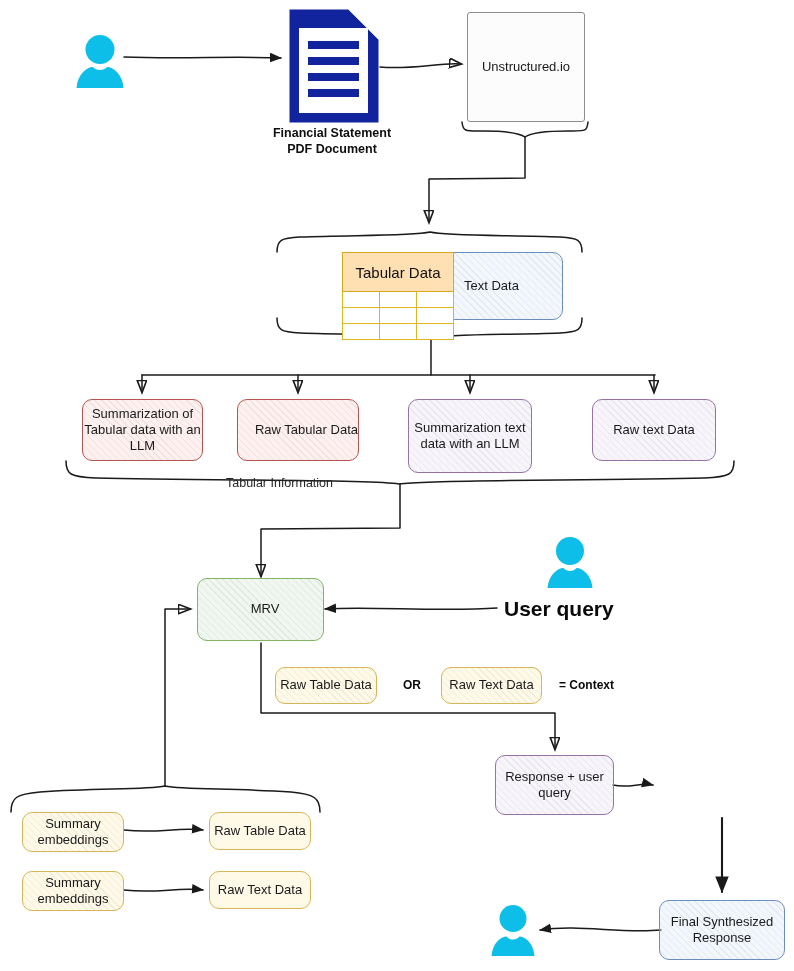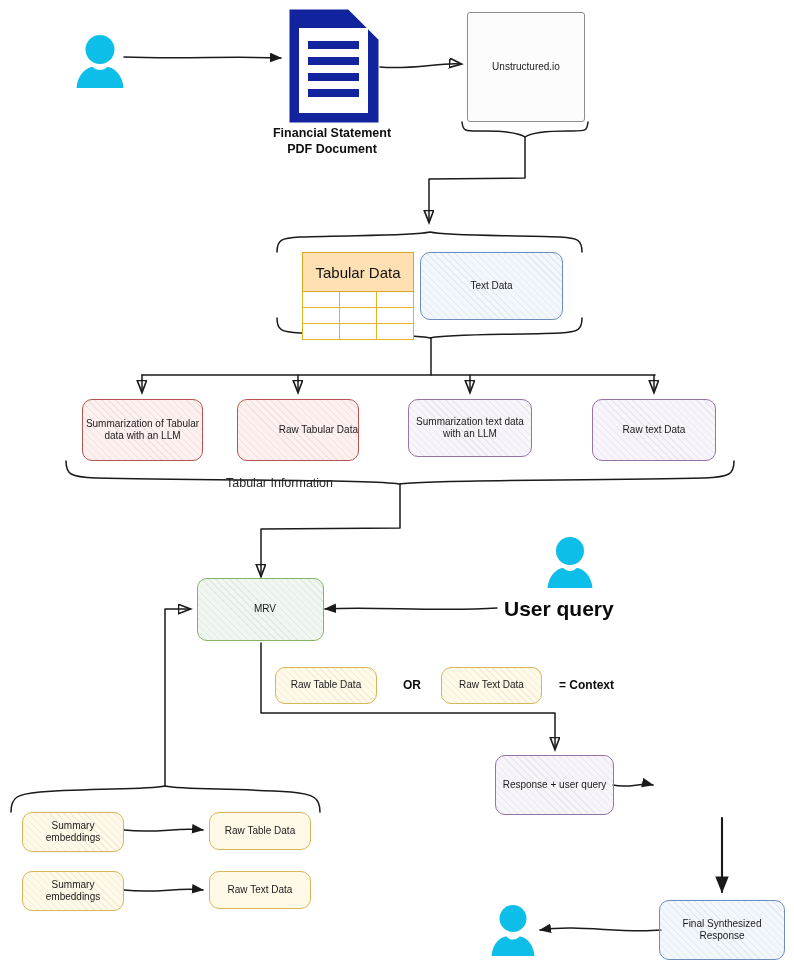--- a/index.html
+++ b/index.html
@@ -25,21 +25,21 @@
     height: 971px;
     pointer-events: none;
   }
   .node {
     position: absolute;
     box-sizing: border-box;
     display: flex;
     align-items: center;
     justify-content: center;
     text-align: center;
-    font-size: 10px;
+    font-size: 13px;
     color: #1a1a1a;
     line-height: 1.25;
     border-radius: 10px;
     z-index: 3;
   }
   .hatch { background-image: repeating-linear-gradient(45deg, rgba(0,0,0,0.055) 0 1px, transparent 1px 5px); }
 
   
   .n-red    { border: 1.6px solid #b85450; background-color: rgba(248,205,202,0.30); }
   .n-purple { border: 1.6px solid #9673a6; background-color: rgba(230,217,239,0.28); }
@@ -85,20 +85,21 @@
     color: #0a0a0a;
     white-space: nowrap;
   }
 
   
   #tabular-table {
     position: absolute;
     z-index: 4;
     border-collapse: collapse;
     background: #ffffff;
+    margin-left: 40px;
   }
   #tabular-table td.hdr {
     background: #ffe0b2;
     border: 1.3px solid #d6a920;
     font-size: 15px;
     color: #111;
     text-align: center;
     padding: 5px 8px;
     height: 28px;
   }
@@ -219,21 +220,21 @@
   <div class="node n-blue hatch" style="left:420px; top:252px; width:143px; height:68px;">
     <span>Text Data</span>
   </div>
 
   <div class="node n-red hatch" style="left:82px; top:399px; width:121px; height:62px;">
     <span>Summarization of Tabular data with an LLM</span>
   </div>
   <div class="node n-red hatch" style="left:237px; top:399px; width:122px; height:62px;justify-content:flex-end;">
     <span>Raw Tabular Data</span>
   </div>
-  <div class="node n-purple hatch" style="left:408px; top:399px; width:124px; height:58px;">
+  <div class="node n-purple hatch" style="left:408px; top:399px; width:124px; height:74px;">
     <span>Summarization text data with an LLM</span>
   </div>
   <div class="node n-purple hatch" style="left:592px; top:399px; width:124px; height:62px;">
     <span>Raw text Data</span>
   </div>
 
   <div class="wire-label" style="left:226px; top:476px;">Tabular Information</div>
 
   <div class="node n-green hatch" style="left:197px; top:578px; width:127px; height:63px;padding-left:9px;">
     <span>MRV</span>

